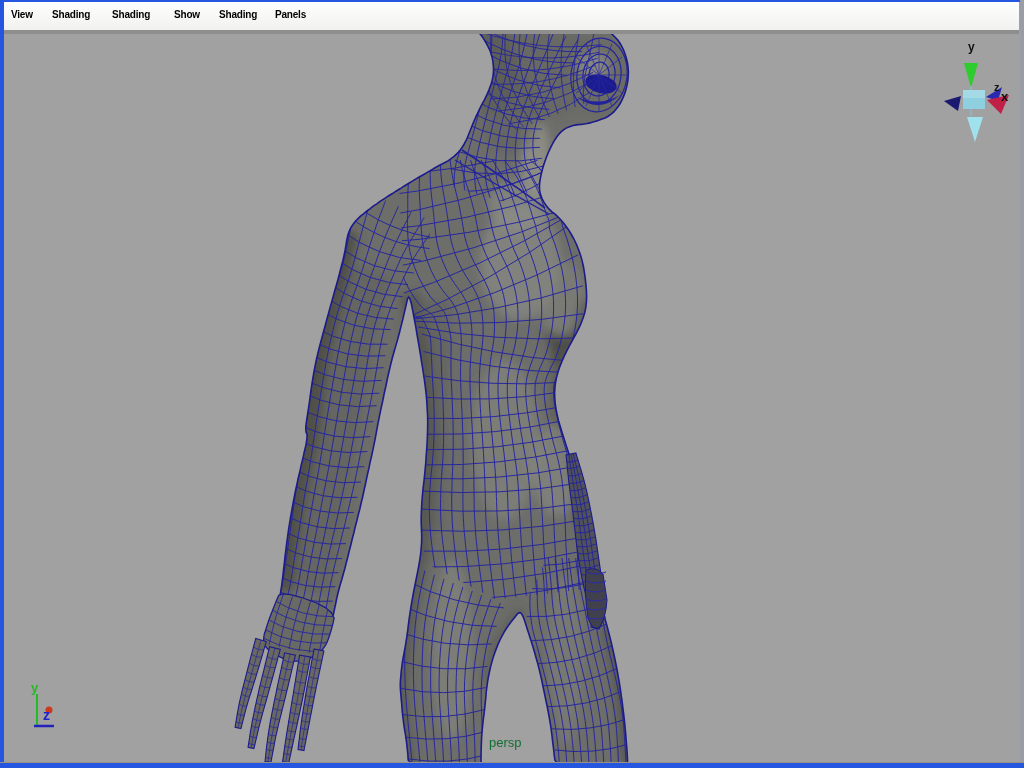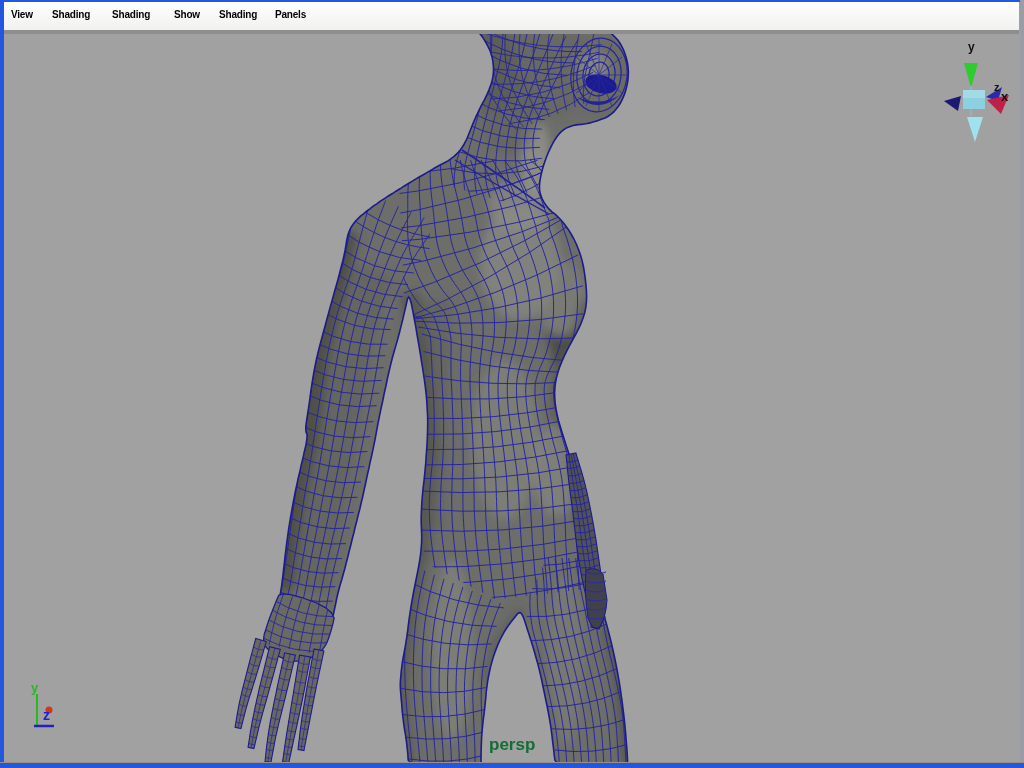--- a/index.html
+++ b/index.html
@@ -1,19 +1,19 @@
 <!DOCTYPE html>
 <html><head><meta charset="utf-8"><style>
 html,body{margin:0;padding:0;width:1024px;height:768px;overflow:hidden;
  font-family:"Liberation Sans",sans-serif;background:#a1a1a1;}
 #menu{position:absolute;left:4px;top:2px;width:1015px;height:28px;
  background:linear-gradient(#ffffff,#f1f1ee);}
 #menuline{position:absolute;left:4px;top:30px;width:1015px;height:4px;background:#8e8e8e;}
 .mi{position:absolute;top:7px;font-size:10px;font-weight:bold;letter-spacing:-0.2px;color:#000;text-align:right;}
-#persp{position:absolute;left:489px;top:735px;font-size:17px;font-weight:bold;color:#116e34;}
+#persp{position:absolute;left:489px;top:735px;font-size:13px;font-weight:normal;color:#116e34;}
 #topb{position:absolute;left:0;top:0;width:1024px;height:2px;background:#2456e0;}
 #leftb{position:absolute;left:0;top:0;width:4px;height:768px;background:#2456e0;}
 #rightb{position:absolute;right:0;top:0;width:4px;height:768px;background:#9b9da6;}
 #botb{position:absolute;left:0;bottom:0;width:1024px;height:5px;background:#2456e0;}
 #botl{position:absolute;left:0;bottom:5px;width:1024px;height:1px;background:#9a9183;}
 </style></head>
 <body>
 <svg id="scene" width="1024" height="768" viewBox="0 0 1024 768" style="position:absolute;left:0;top:0">
 <defs>
       <filter id="soft" x="-20%" y="-20%" width="140%" height="140%">

